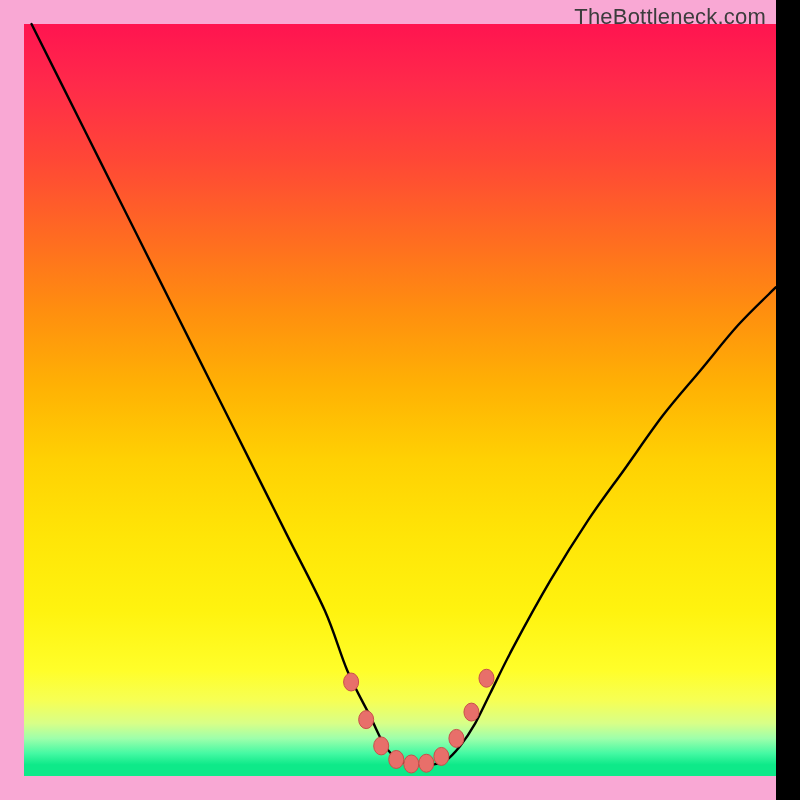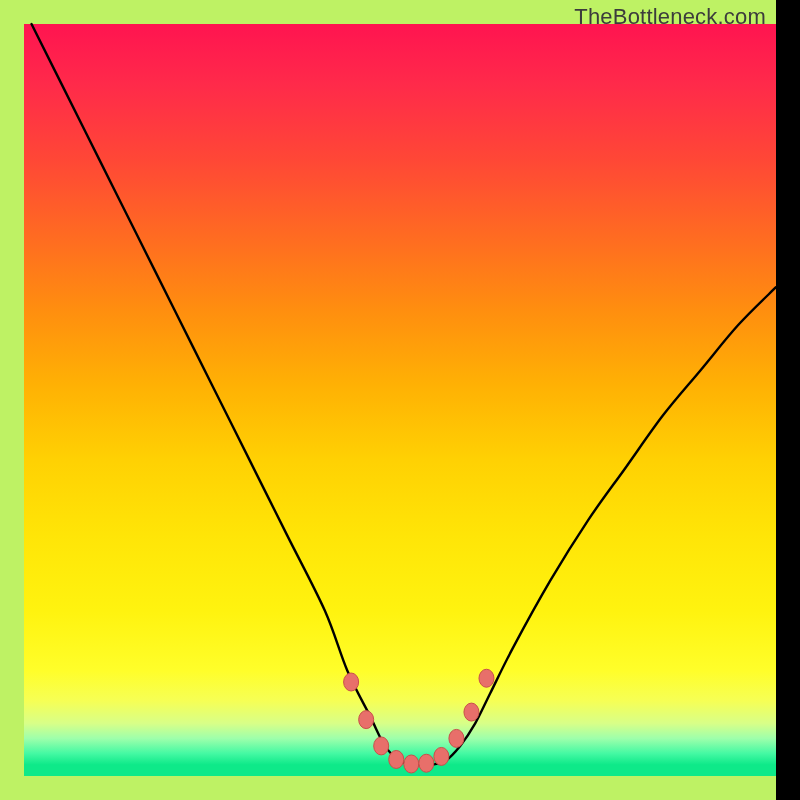--- a/index.html
+++ b/index.html
@@ -10,21 +10,21 @@
     background: #000;
     overflow: hidden;
     font-family: Arial, Helvetica, sans-serif;
   }
   .frame {
     position: absolute;
     left: 0;
     top: 0;
     width: 776px;
     height: 800px;
-    background: #bef264;
+    background: #f9a8d4;
   }
   .plot-area {
     position: absolute;
     left: 24px;
     top: 24px;
     width: 752px;
     height: 752px;
     
     background: linear-gradient(
       to bottom,

